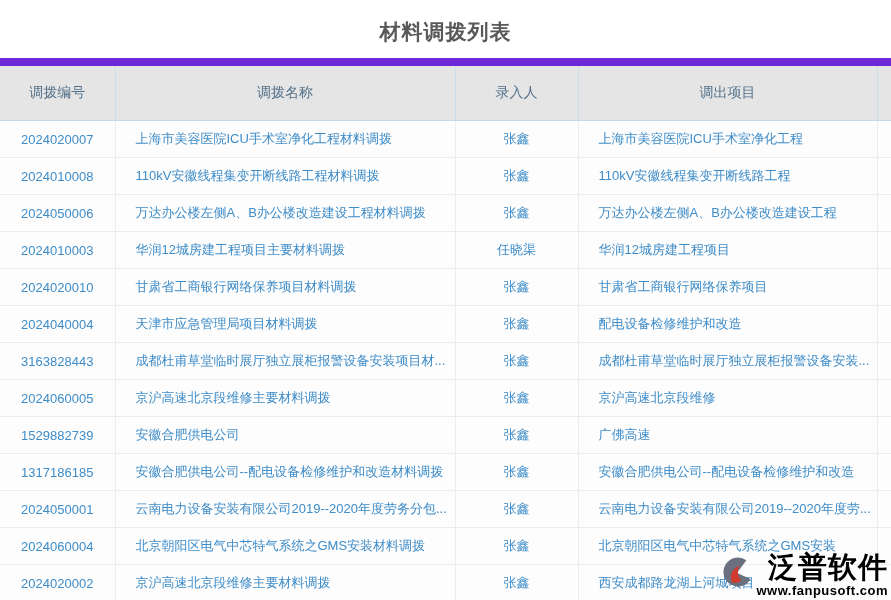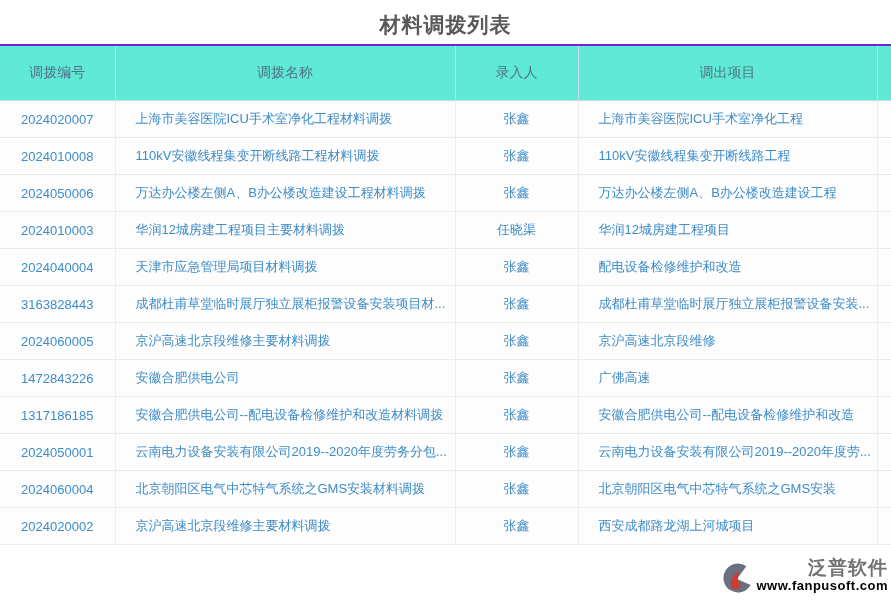--- a/index.html
+++ b/index.html
@@ -2,36 +2,36 @@
 <html><head>
 <meta charset="utf-8">
 <style>
   html, body { margin: 0; padding: 0; }
   body {
     width: 891px; height: 600px; overflow: hidden; position: relative;
     background: #ffffff;
     font-family: "Liberation Sans", "DejaVu Sans", sans-serif;
   }
   .page-title {
-    height: 44px; box-sizing: border-box;
+    height: 58px; box-sizing: border-box;
     display: flex; align-items: center; justify-content: center;
     padding-top: 6px;
     font-size: 21px; font-weight: bold; color: #595959; letter-spacing: 1px;
   }
   table.transfer-table {
     width: 891px; table-layout: fixed; border-collapse: collapse;
   }
   .transfer-table col.c-id   { width: 115px; }
   .transfer-table col.c-name { width: 340px; }
   .transfer-table col.c-user { width: 123px; }
   .transfer-table col.c-proj { width: 299px; }
   .transfer-table col.c-ext  { width: 14px;  }
   .transfer-table thead th {
-    height: 54px; background: #5eead4;
-    border-top: 2px solid #6d28d9;
+    height: 54px; background: #e5e5e5;
+    border-top: 8px solid #6d28d9;
     border-bottom: 1px solid #c6d9e4;
     border-left: 1px solid #cbdde8;
     color: #53718a; font-size: 14px; font-weight: normal;
     text-align: center; padding: 0;
   }
   .transfer-table thead th:first-child { border-left: none; }
   .transfer-table tbody td {
     height: 36px; background: #fdfdfd;
     border-bottom: 1px solid #ececec;
     border-left: 1px solid #ececec;
@@ -43,21 +43,21 @@
   .transfer-table tbody td.center { text-align: center; }
   .transfer-table tbody td.left   { text-align: left; padding: 0 20px; }
   .transfer-table tbody td.cell-link { cursor: pointer; }
   .watermark {
     position: absolute; right: 3px; bottom: 2px;
     display: flex; align-items: flex-start; gap: 2px;
     pointer-events: none;
   }
   .wm-logo { width: 34px; height: 38px; margin-top: 2px; }
   .wm-text { display: flex; flex-direction: column; align-items: flex-end; }
-  .wm-name { font-size: 19px; font-weight: bold; color: #737373; letter-spacing: 1px; line-height: 1.1; }
+  .wm-name { font-size: 29px; font-weight: bold; color: #000000; letter-spacing: 1px; line-height: 1.1; }
   .wm-url  { font-size: 13px; font-weight: bold; color: #000000; letter-spacing: 0.5px; line-height: 1.1; }
 </style>
 </head>
 <body>
 
 <div class="page-title">材料调拨列表</div>
 
 <table class="transfer-table">
   <colgroup>
     <col class="c-id">
@@ -98,20 +98,27 @@
       <td></td>
     </tr>
     <tr>
       <td class="center cell-link">2024010003</td>
       <td class="left cell-link">华润12城房建工程项目主要材料调拨</td>
       <td class="center cell-link">任晓渠</td>
       <td class="left cell-link">华润12城房建工程项目</td>
       <td></td>
     </tr>
     <tr>
+      <td class="center cell-link">2024020010</td>
+      <td class="left cell-link">甘肃省工商银行网络保养项目材料调拨</td>
+      <td class="center cell-link">张鑫</td>
+      <td class="left cell-link">甘肃省工商银行网络保养项目</td>
+      <td></td>
+    </tr>
+    <tr>
       <td class="center cell-link">2024040004</td>
       <td class="left cell-link">天津市应急管理局项目材料调拨</td>
       <td class="center cell-link">张鑫</td>
       <td class="left cell-link">配电设备检修维护和改造</td>
       <td></td>
     </tr>
     <tr>
       <td class="center cell-link">3163828443</td>
       <td class="left cell-link">成都杜甫草堂临时展厅独立展柜报警设备安装项目材...</td>
       <td class="center cell-link">张鑫</td>
@@ -119,21 +126,21 @@
       <td></td>
     </tr>
     <tr>
       <td class="center cell-link">2024060005</td>
       <td class="left cell-link">京沪高速北京段维修主要材料调拨</td>
       <td class="center cell-link">张鑫</td>
       <td class="left cell-link">京沪高速北京段维修</td>
       <td></td>
     </tr>
     <tr>
-      <td class="center cell-link">1472843226</td>
+      <td class="center cell-link">1529882739</td>
       <td class="left cell-link">安徽合肥供电公司</td>
       <td class="center cell-link">张鑫</td>
       <td class="left cell-link">广佛高速</td>
       <td></td>
     </tr>
     <tr>
       <td class="center cell-link">1317186185</td>
       <td class="left cell-link">安徽合肥供电公司--配电设备检修维护和改造材料调拨</td>
       <td class="center cell-link">张鑫</td>
       <td class="left cell-link">安徽合肥供电公司--配电设备检修维护和改造</td>

